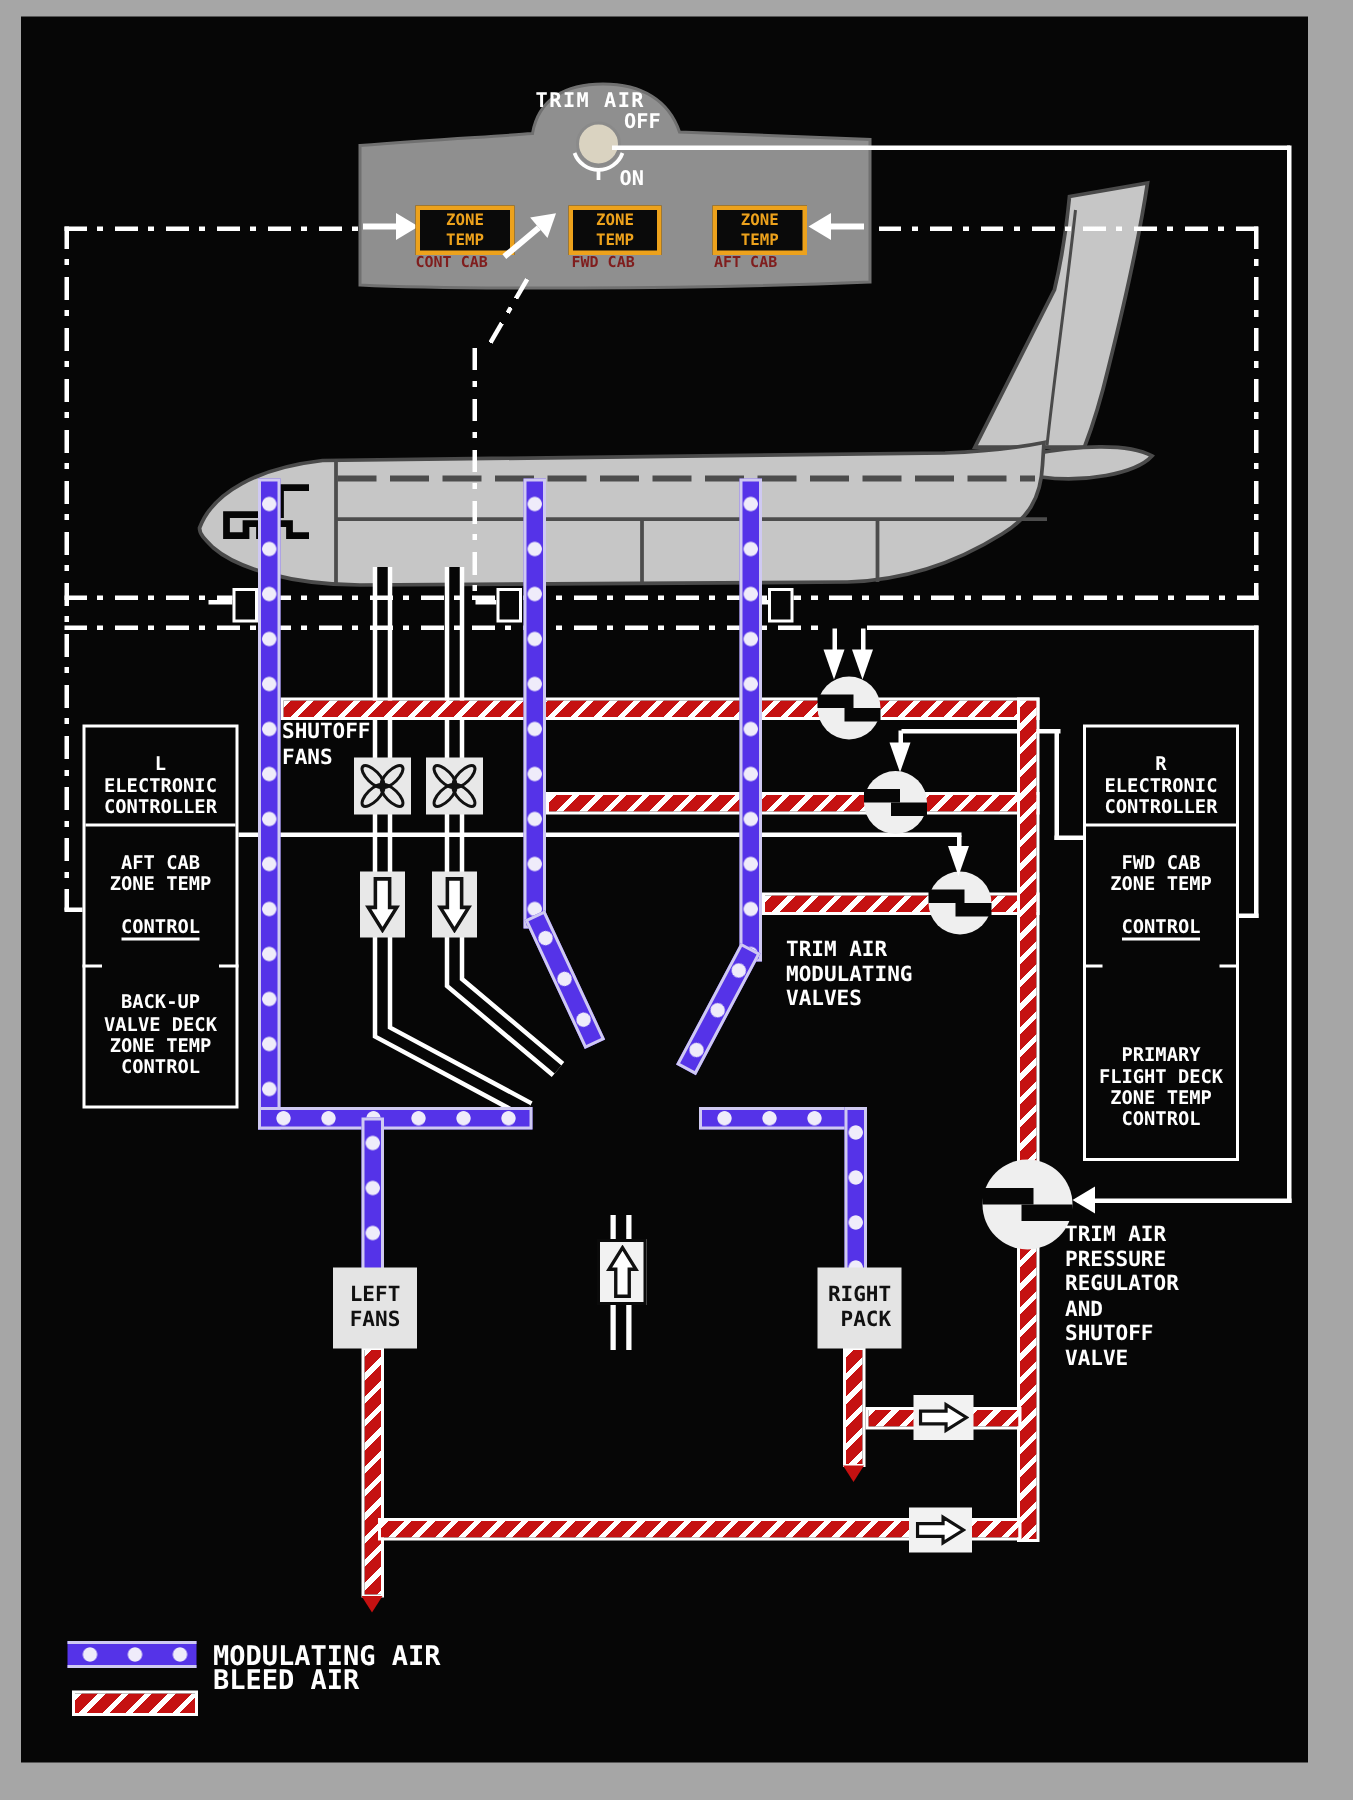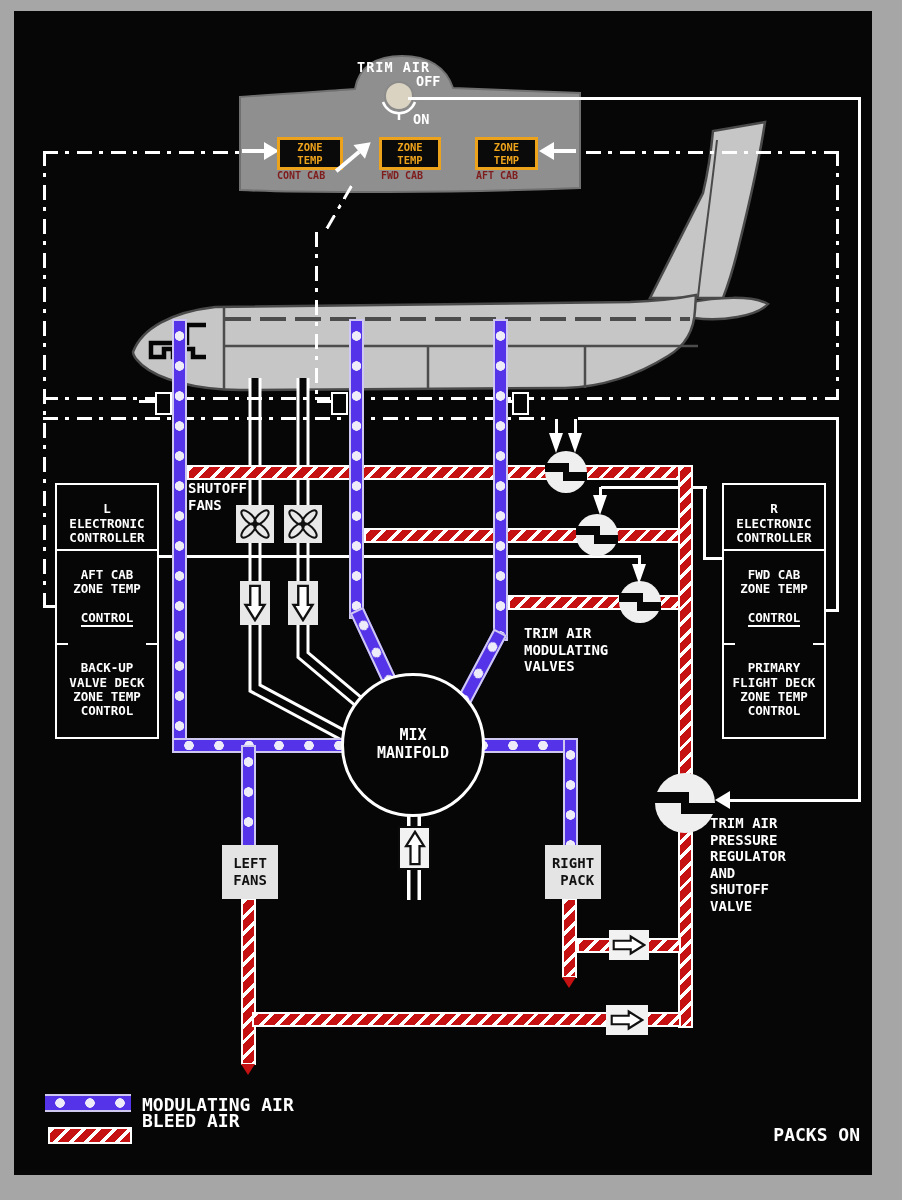--- a/index.html
+++ b/index.html
@@ -143,24 +143,20 @@
   <div class="bluepipeV" style="left:172px;top:319px;width:15px;height:434px;"></div>
   <div class="bluepipeV" style="left:349px;top:319px;width:15px;height:300px;"></div>
   <div class="bluepipeV" style="left:349px;top:610px;width:15px;height:95px;transform:rotate(-25deg);transform-origin:top center;"></div>
   <div class="bluepipeV" style="left:493px;top:319px;width:15px;height:322px;"></div>
   <div class="bluepipeV" style="left:493px;top:632px;width:15px;height:92px;transform:rotate(28deg);transform-origin:top center;"></div>
   <div class="bluepipeH" style="left:172px;top:738px;width:183px;height:15px;"></div>
   <div class="bluepipeH" style="left:466px;top:738px;width:112px;height:15px;"></div>
   <div class="bluepipeV" style="left:241px;top:745px;width:15px;height:103px;"></div>
   <div class="bluepipeV" style="left:563px;top:738px;width:15px;height:110px;"></div>
 
-  <div class="manifold">
-    <span class="txt" style="position:static">MIX
-MANIFOLD</span>
-  </div>
 
   <div class="txt z8" style="left:188px;top:480px;font-size:14px;">SHUTOFF
 FANS</div>
   <div class="fanbox" style="left:236px;top:505px;">
     <svg width="38" height="38" viewBox="-19 -19 38 38">
       <g fill="none" stroke="#111" stroke-width="2">
         <ellipse rx="9.5" ry="4" transform="rotate(45) translate(9 0)"></ellipse>
         <ellipse rx="9.5" ry="4" transform="rotate(135) translate(9 0)"></ellipse>
         <ellipse rx="9.5" ry="4" transform="rotate(225) translate(9 0)"></ellipse>
         <ellipse rx="9.5" ry="4" transform="rotate(315) translate(9 0)"></ellipse>
@@ -266,21 +262,21 @@
 CONTROL</div>
   </div>
   <div class="ctrlbox" style="left:722px;top:483px;">
     <div class="title">R
 ELECTRONIC
 CONTROLLER</div>
     <div class="fn1">FWD CAB
 ZONE TEMP</div>
     <div><span class="ctl">CONTROL</span></div>
     <div class="ticks"><i></i><i></i></div>
-    <div class="fn2" style="padding-bottom:4px;">PRIMARY
+    <div class="fn2" style="padding-bottom:4px;margin-top:35px;">PRIMARY
 FLIGHT DECK
 ZONE TEMP
 CONTROL</div>
   </div>
 
   <div class="txt z8" style="left:357px;top:60px;font-size:13.5px;letter-spacing:1px;">TRIM AIR</div>
   <div class="txt z8" style="left:416px;top:74px;font-size:13.5px;">OFF</div>
   <div class="txt z8" style="left:413px;top:112px;font-size:13.5px;">ON</div>
   <div class="abs z8" style="left:385px;top:82px;width:28px;height:28px;border-radius:50%;"></div>
 
@@ -301,15 +297,14 @@
   <div class="abs z8" style="left:342px;top:160px;width:46px;height:18px;transform:rotate(-40deg);transform-origin:left bottom;">
     <div class="wline" style="left:0;top:7px;width:30px;height:4px;"></div>
     <div class="triR" style="left:30px;top:0;"></div>
   </div>
 
   <div class="legbar bluepipeH" style="left:45px;top:1094px;width:86px;height:18px;border-left:none;border-right:none;"></div>
   <div class="txt z8" style="left:142px;top:1094px;font-size:18px;">MODULATING AIR</div>
   <div class="legbar redpipe" style="left:48px;top:1127px;width:84px;height:17px;"></div>
   <div class="txt z8" style="left:142px;top:1110px;font-size:18px;">BLEED AIR</div>
   <div class="txt z8" style="left:560px;top:1101px;width:300px;font-size:18px;text-align:right;line-height:1.25;">
-    <div>PACKS ON</div>
   </div>
 </div>
 
 </body></html>

